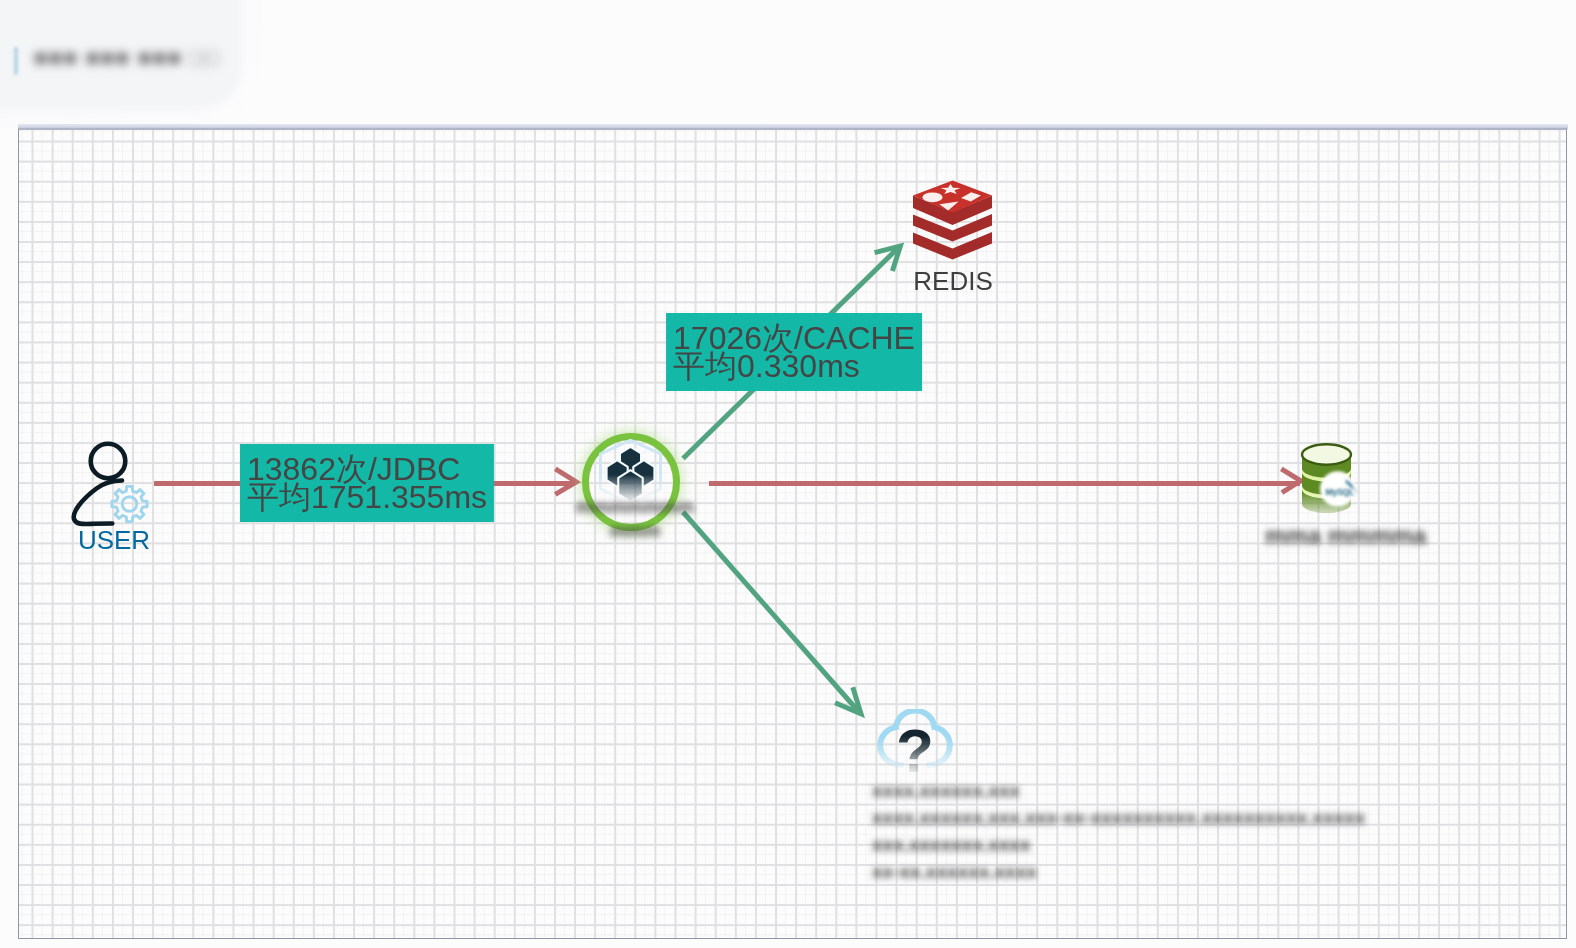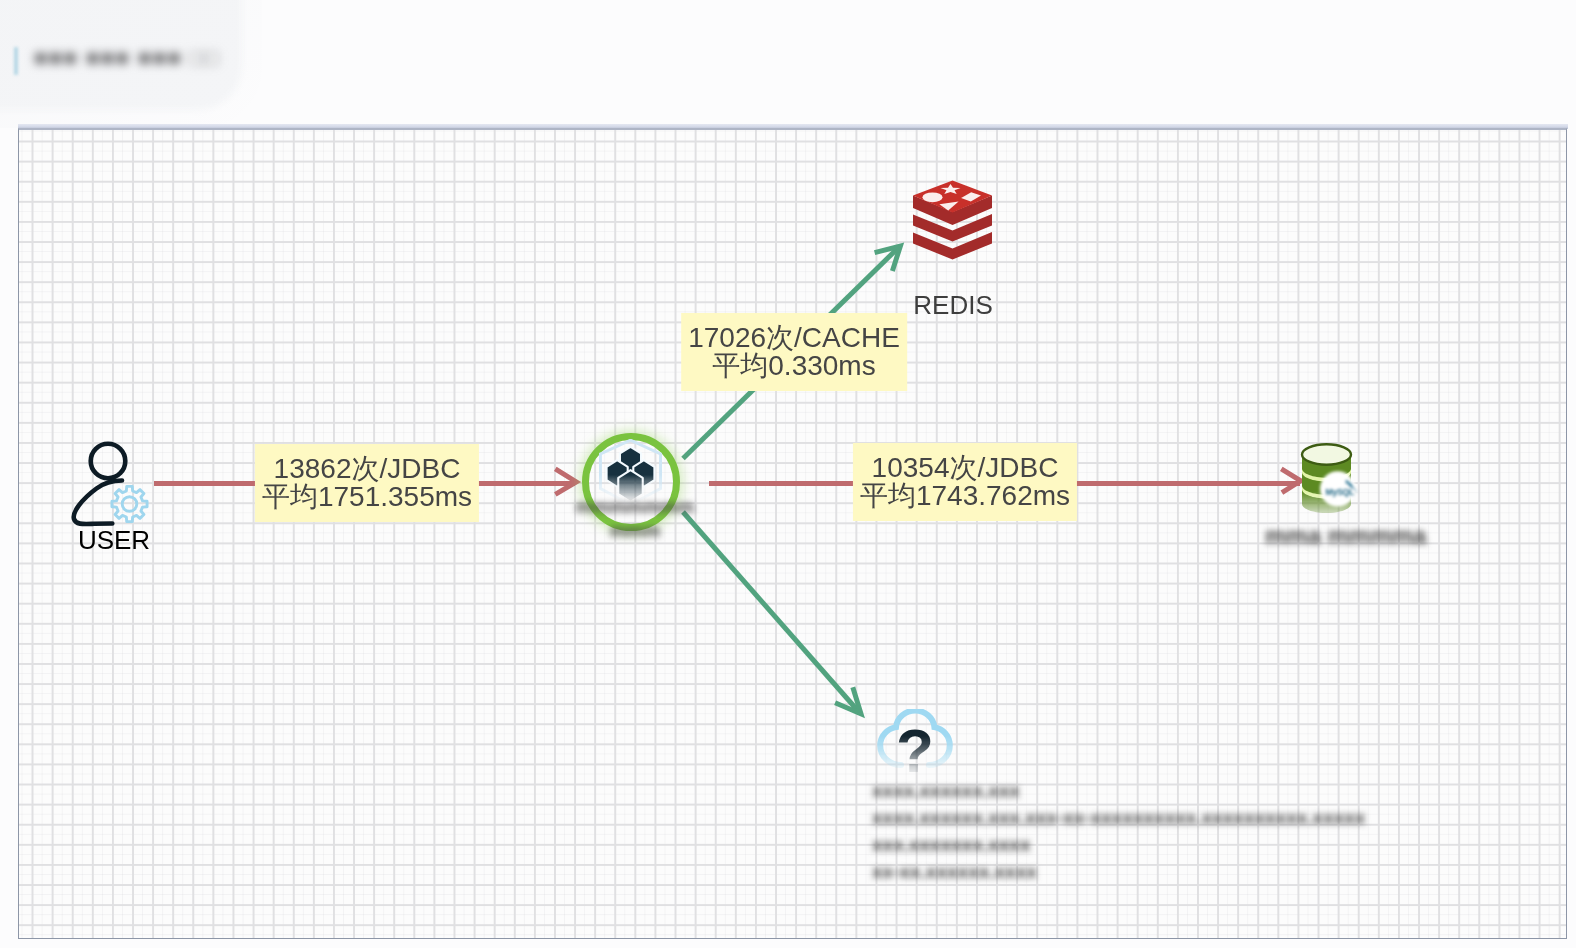--- a/index.html
+++ b/index.html
@@ -47,34 +47,34 @@
        background-position:-7.5px -5.5px,-7.5px -5.5px,-7.5px -5.5px,-7.5px -5.5px;}
 
   
   .stage{position:absolute;left:0;top:-4px;right:0;bottom:0;}
   svg.edges{position:absolute;left:0;top:0;width:1549px;height:815px;overflow:visible;}
 
   .node{position:absolute;}
   .node-label{position:absolute;text-align:center;white-space:nowrap;
        font-size:22px;color:#3c3c3c;}
 
-  .edge-label{position:absolute;text-align:center;white-space:nowrap;
-       font-size:28px;color:#454545;line-height:28px;
+  .edge-label{position:absolute;white-space:nowrap;
+       font-size:32px;color:#454545;line-height:28px;
        transform:translate(-50%,-50%);
-       background:#fef9c3;padding:11px 7px;}
+       background:#14b8a6;padding:11px 7px;}
   .blurtext-sm{filter:blur(3.0px);color:#4a4a4a;font-weight:700;}
 
   
   svg.edges line, svg.edges path{fill:none;stroke-linecap:butt;}
   .e-http{stroke:#bf6b6e;stroke-width:5;}
   .e-cache{stroke:#52a37f;stroke-width:5;}
 
   
-  .user-label{left:-6px;top:90px;width:100px;font-size:26px;color:#000000;}
-  .redis-label{left:0;top:86px;width:118px;font-size:26px;color:#3e3e3e;margin-top:24px;}
+  .user-label{left:-6px;top:90px;width:100px;font-size:26px;color:#0369a1;}
+  .redis-label{left:0;top:86px;width:118px;font-size:26px;color:#3e3e3e;}
   .svc-label{left:-2px;top:82px;width:150px;font-size:19px;line-height:24px;text-align:center;}
   .db-label{left:-8px;top:84px;width:130px;font-size:24px;}
 
   
   .svc-ring{position:absolute;left:20px;top:20px;width:98px;height:98px;border-radius:50%;
        border:7px solid #7ac33f;box-sizing:border-box;}
   .svc-glow{position:absolute;left:21px;top:21px;width:96px;height:96px;border-radius:50%;
        box-shadow:0 0 12px 4px rgba(150,210,95,0.38);}
   .svc-icon{position:absolute;left:34px;top:26px;}
 
@@ -241,20 +241,16 @@
       </div>
 
       <div class="edge-label" style="left:348px;top:357px;">
         <div>13862次/JDBC</div>
         <div>平均1751.355ms</div>
       </div>
       <div class="edge-label" style="left:775px;top:226px;">
         <div>17026次/CACHE</div>
         <div>平均0.330ms</div>
       </div>
-      <div class="edge-label" style="left:946px;top:356px;">
-        <div>10354次/JDBC</div>
-        <div>平均1743.762ms</div>
-      </div>
 
     </div>
   </div>
 </div>
 
 </body></html>

